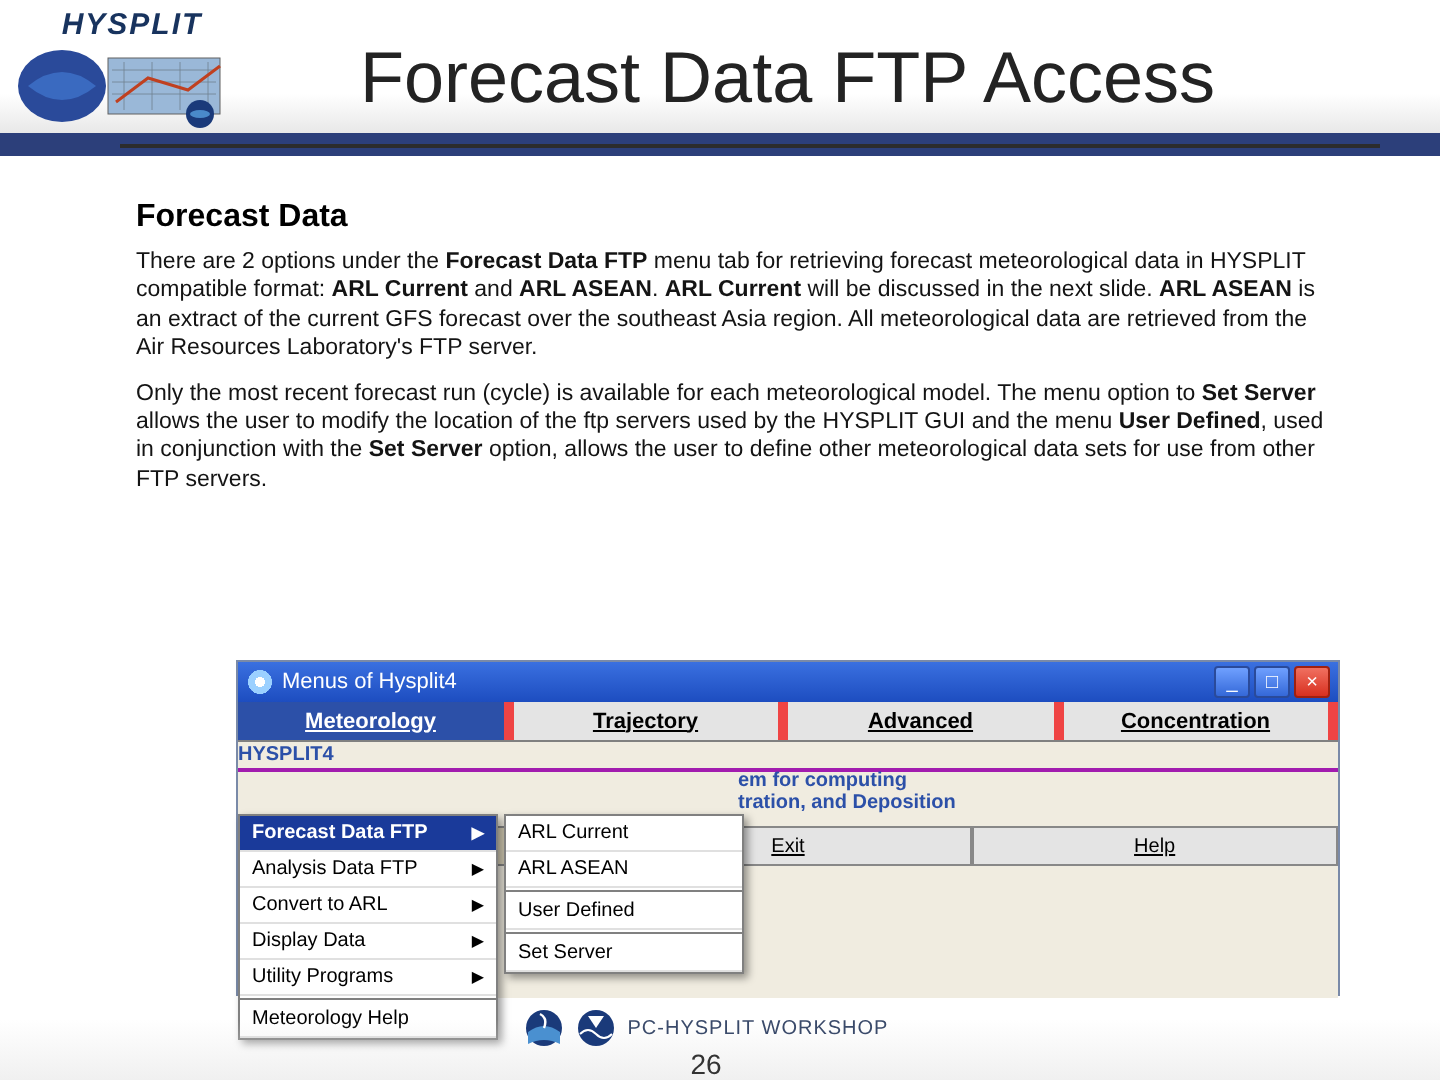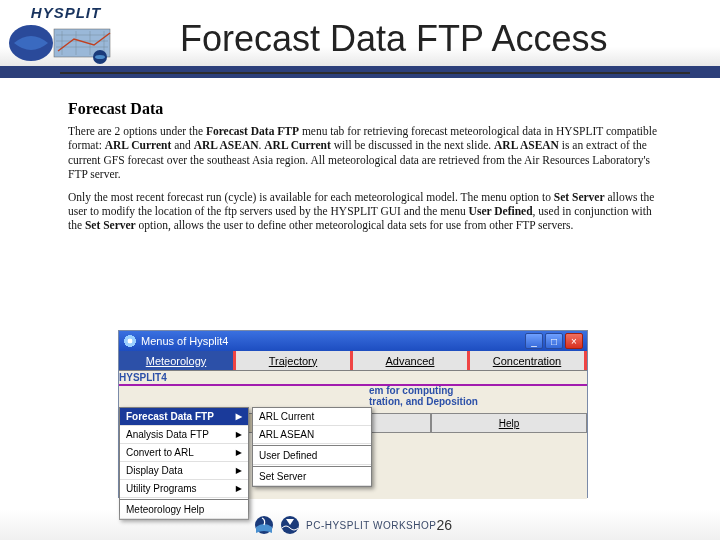--- a/index.html
+++ b/index.html
@@ -48,39 +48,38 @@
     left: 60px; right: 30px;
     top: 72px;
     height: 2px;
     background: #2c2c2c;
   }
   .content {
     position: absolute;
     left: 68px;
     top: 100px;
     width: 600px;
-    font-family: Liberation Serif, serif;
   }
   .section-title {
     font-size: 16px;
     font-weight: bold;
     margin-bottom: 6px;
   }
   .para {
     font-size: 11.5px;
     line-height: 1.25;
     margin-bottom: 8px;
     color: #141414;
   }
   .para b { font-weight: bold; }
   .app-shot {
     position: absolute;
     left: 118px;
     top: 330px;
-    width: 470px;
+    width: 552px;
     height: 168px;
     border: 1px solid #7a8aa8;
     background: #14b8a6;
     font-family: Tahoma, Verdana, sans-serif;
   }
   .titlebar {
     height: 20px;
     background: linear-gradient(180deg, #3a70e0 0%, #1d4dc0 100%);
     display: flex;
     align-items: center;
@@ -112,24 +111,25 @@
     background: #e4e4e4;
     display: flex;
     font-size: 11px;
     border-bottom: 1px solid #808080;
   }
   .menubar-item {
     flex: 1;
     display: flex;
     align-items: center;
     justify-content: center;
-    border-right: 3px solid #ef4444;
+    border-right: 5px solid #ef4444;
     text-decoration: underline;
     color: #000;
     cursor: pointer;
+    font-weight: bold;
   }
   .menubar-item.active {
     background: #2c50a8;
     color: #fff;
   }
   .app-body { position: relative; height: 128px; background: #f0ece0; }
   .app-title {
     position: absolute; left: 0; right: 0; top: 0;
     text-align: left;
     font-size: 10px;
@@ -175,23 +175,24 @@
   }
   .dd-item.hl { background: #1a3a9a; color: #fff; font-weight: bold;}
   .dd-item .tri { font-size: 8px; }
   .dd-sep { border-top: 1px solid #808080; margin: 1px 0; }
   .footer {
     position: absolute;
     left: 0; right: 0; bottom: 0;
     height: 30px;
     display: flex;
     align-items: center;
-    justify-content: center;
+    justify-content: flex-end;
     padding: 0 26px 0 12px;
     background: linear-gradient(180deg, rgba(255,255,255,0) 0%, rgba(230,230,230,0.6) 100%);
+    flex-direction: column;
   }
   .footer-left { display: flex; align-items: center; gap: 6px;}
   .footer-text { font-size: 10px; color: #3a4a6a; letter-spacing: 0.5px;}
   .noaa-logo { width: 20px; height: 20px; }
   .page-num { font-size: 14px; color: #333; }
 </style>
 </head>
 <body>
 
 <div class="header">

